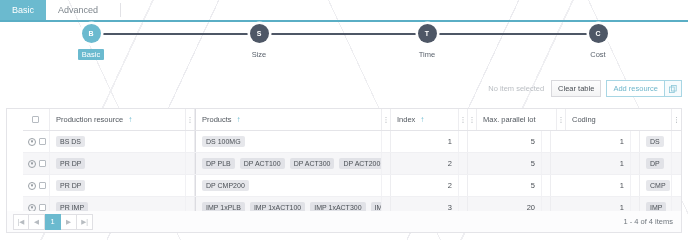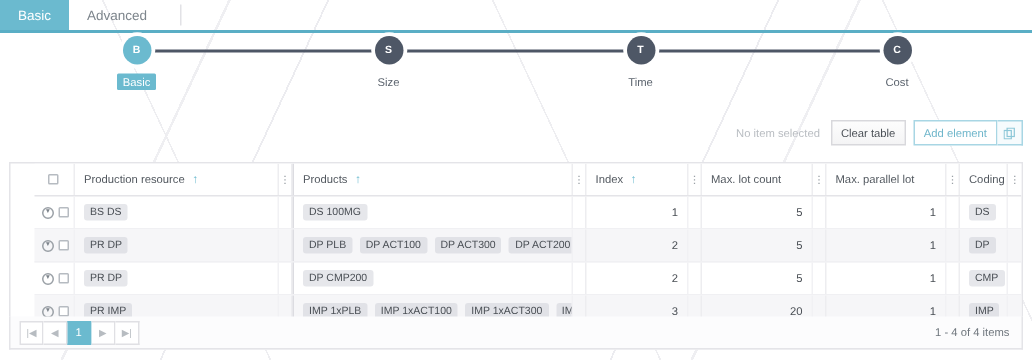--- a/index.html
+++ b/index.html
@@ -213,21 +213,21 @@
 
   <div class="toolbar">
     <div class="toolbar-note">No item selected</div>
     <div class="btngroup">
       <div class="btn">
         <span>Clear table</span>
       </div>
     </div>
     <div style="display:flex;">
       <div class="btn-primary">
-        <span>Add element</span>
+        <span>Add resource</span>
       </div>
       <div class="btn-primary-icon">
         <svg width="8" height="8" viewBox="0 0 10 10" aria-hidden="true">
           <rect x="0.5" y="2.5" width="6" height="7" fill="none" stroke="#8cc7d8" stroke-width="1"></rect>
           <rect x="3" y="0.5" width="6" height="7" fill="none" stroke="#8cc7d8" stroke-width="1"></rect>
         </svg>
       </div>
     </div>
   </div>
 
@@ -252,23 +252,20 @@
       <div class="kebab">
           <span>⋮</span>
         </div>
       <div class="hcell" style="flex:0 0 68px;text-align:center;">
         <span>Index</span>
         <span class="sort">↑</span>
       </div>
       <div class="kebab">
           <span>⋮</span>
         </div>
-      <div class="hcell" style="flex:0 0 74px;">
-        <span>Max. lot count</span>
-      </div>
       <div class="kebab">
           <span>⋮</span>
         </div>
       <div class="hcell" style="flex:0 0 80px;">
         <span>Max. parallel lot</span>
       </div>
       <div class="kebab">
           <span>⋮</span>
         </div>
       <div class="hcell" style="flex:1 1 auto;">

